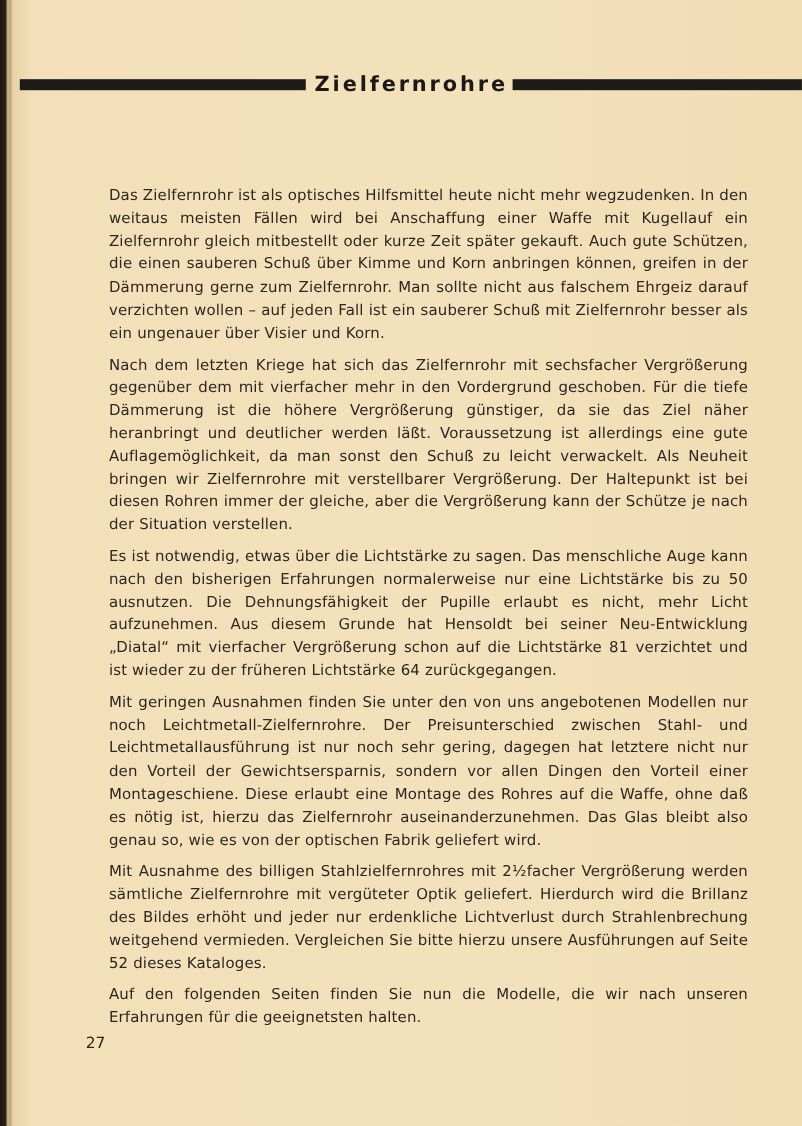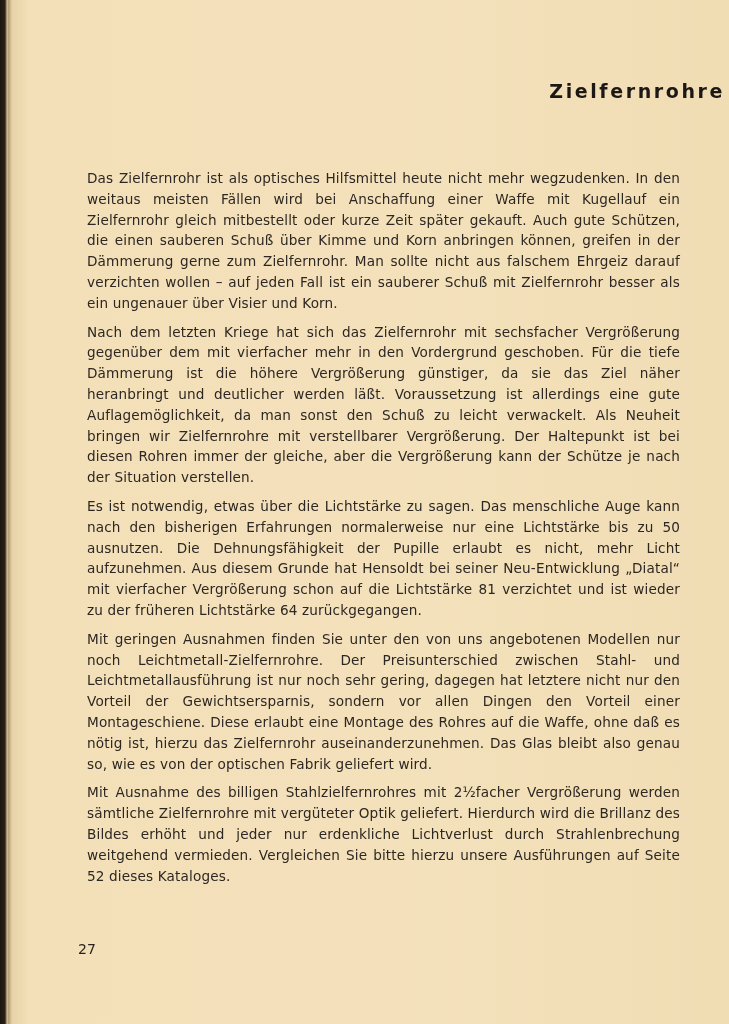--- a/index.html
+++ b/index.html
@@ -11,40 +11,40 @@
   }
   .page {
     position: absolute; left: 0; top: 0; width: 729px; height: 1024px;
     background: linear-gradient(90deg, #1c1612 0px, #2a2016 5px, #c9b48c 7px, #e8d3a8 12px, #f3e0b9 30px, #f3e1bb 60%, #f1ddb4 100%);
   }
   .spine-shadow {
     position: absolute; left: 8px; top: 0; width: 4px; height: 1024px;
     background: linear-gradient(90deg, rgba(150,125,85,0.5), rgba(150,125,85,0));
   }
   .header {
-    position: absolute; top: 80px; left: 14px; width: 715px; height: 22px;
-    display: flex; align-items: flex-end; flex-direction: column;
+    position: absolute; top: 66px; left: 14px; width: 715px; height: 22px;
+    display: flex; align-items: center;
   }
   .rule-left {
     height: 10px; background: #1e1a17; width: 260px; margin-left: 4px;
   }
   .rule-right {
     height: 10px; background: #1e1a17; flex: 1;
   }
   .title {
     font-family: "DejaVu Sans", sans-serif; font-weight: bold;
     font-size: 19px; letter-spacing: 2.6px; padding: 0 4px 0 8px;
     color: #1c1815; line-height: 22px;
   }
   .content {
     position: absolute; left: 87px; top: 168px; width: 593px;
     font-size: 13.6px; line-height: 20.8px; text-align: justify;
     color: #2d2723; letter-spacing: 0.15px;
   }
-  .content p { margin: 0 0 8px 0; }
+  .content p { margin: 0 0 8px 12px; }
   .page-number {
     position: absolute; left: 78px; top: 941px;
     font-size: 14px; color: #2a2420; font-weight: 500;
   }
 </style>
 </head>
 <body>
 
 <div class="page">
   <div class="spine-shadow"></div>
@@ -54,16 +54,17 @@
     <div class="title">Zielfernrohre</div>
     <div class="rule-right"></div>
   </div>
 
   <div class="content">
     <p>Das Zielfernrohr ist als optisches Hilfsmittel heute nicht mehr wegzudenken. In den weitaus meisten Fällen wird bei Anschaffung einer Waffe mit Kugellauf ein Zielfernrohr gleich mitbestellt oder kurze Zeit später gekauft. Auch gute Schützen, die einen sauberen Schuß über Kimme und Korn anbringen können, greifen in der Dämmerung gerne zum Zielfernrohr. Man sollte nicht aus falschem Ehrgeiz darauf verzichten wollen – auf jeden Fall ist ein sauberer Schuß mit Zielfernrohr besser als ein ungenauer über Visier und Korn.</p>
     <p>Nach dem letzten Kriege hat sich das Zielfernrohr mit sechsfacher Vergrößerung gegenüber dem mit vierfacher mehr in den Vordergrund geschoben. Für die tiefe Dämmerung ist die höhere Vergrößerung günstiger, da sie das Ziel näher heranbringt und deutlicher werden läßt. Voraussetzung ist allerdings eine gute Auflagemöglichkeit, da man sonst den Schuß zu leicht verwackelt. Als Neuheit bringen wir Zielfernrohre mit verstellbarer Vergrößerung. Der Haltepunkt ist bei diesen Rohren immer der gleiche, aber die Vergrößerung kann der Schütze je nach der Situation verstellen.</p>
     <p>Es ist notwendig, etwas über die Lichtstärke zu sagen. Das menschliche Auge kann nach den bisherigen Erfahrungen normalerweise nur eine Lichtstärke bis zu 50 ausnutzen. Die Dehnungsfähigkeit der Pupille erlaubt es nicht, mehr Licht aufzunehmen. Aus diesem Grunde hat Hensoldt bei seiner Neu-Entwicklung „Diatal“ mit vierfacher Vergrößerung schon auf die Lichtstärke 81 verzichtet und ist wieder zu der früheren Lichtstärke 64 zurückgegangen.</p>
     <p>Mit geringen Ausnahmen finden Sie unter den von uns angebotenen Modellen nur noch Leichtmetall-Zielfernrohre. Der Preisunterschied zwischen Stahl- und Leichtmetallausführung ist nur noch sehr gering, dagegen hat letztere nicht nur den Vorteil der Gewichtsersparnis, sondern vor allen Dingen den Vorteil einer Montageschiene. Diese erlaubt eine Montage des Rohres auf die Waffe, ohne daß es nötig ist, hierzu das Zielfernrohr auseinanderzunehmen. Das Glas bleibt also genau so, wie es von der optischen Fabrik geliefert wird.</p>
     <p>Mit Ausnahme des billigen Stahlzielfernrohres mit 2½facher Vergrößerung werden sämtliche Zielfernrohre mit vergüteter Optik geliefert. Hierdurch wird die Brillanz des Bildes erhöht und jeder nur erdenkliche Lichtverlust durch Strahlenbrechung weitgehend vermieden. Vergleichen Sie bitte hierzu unsere Ausführungen auf Seite 52 dieses Kataloges.</p>
+    <p>Auf den folgenden Seiten finden Sie nun die Modelle, die wir nach unseren Erfahrungen für die geeignetsten halten.</p>
   </div>
 
   <div class="page-number">27</div>
 </div>
 
 </body></html>

